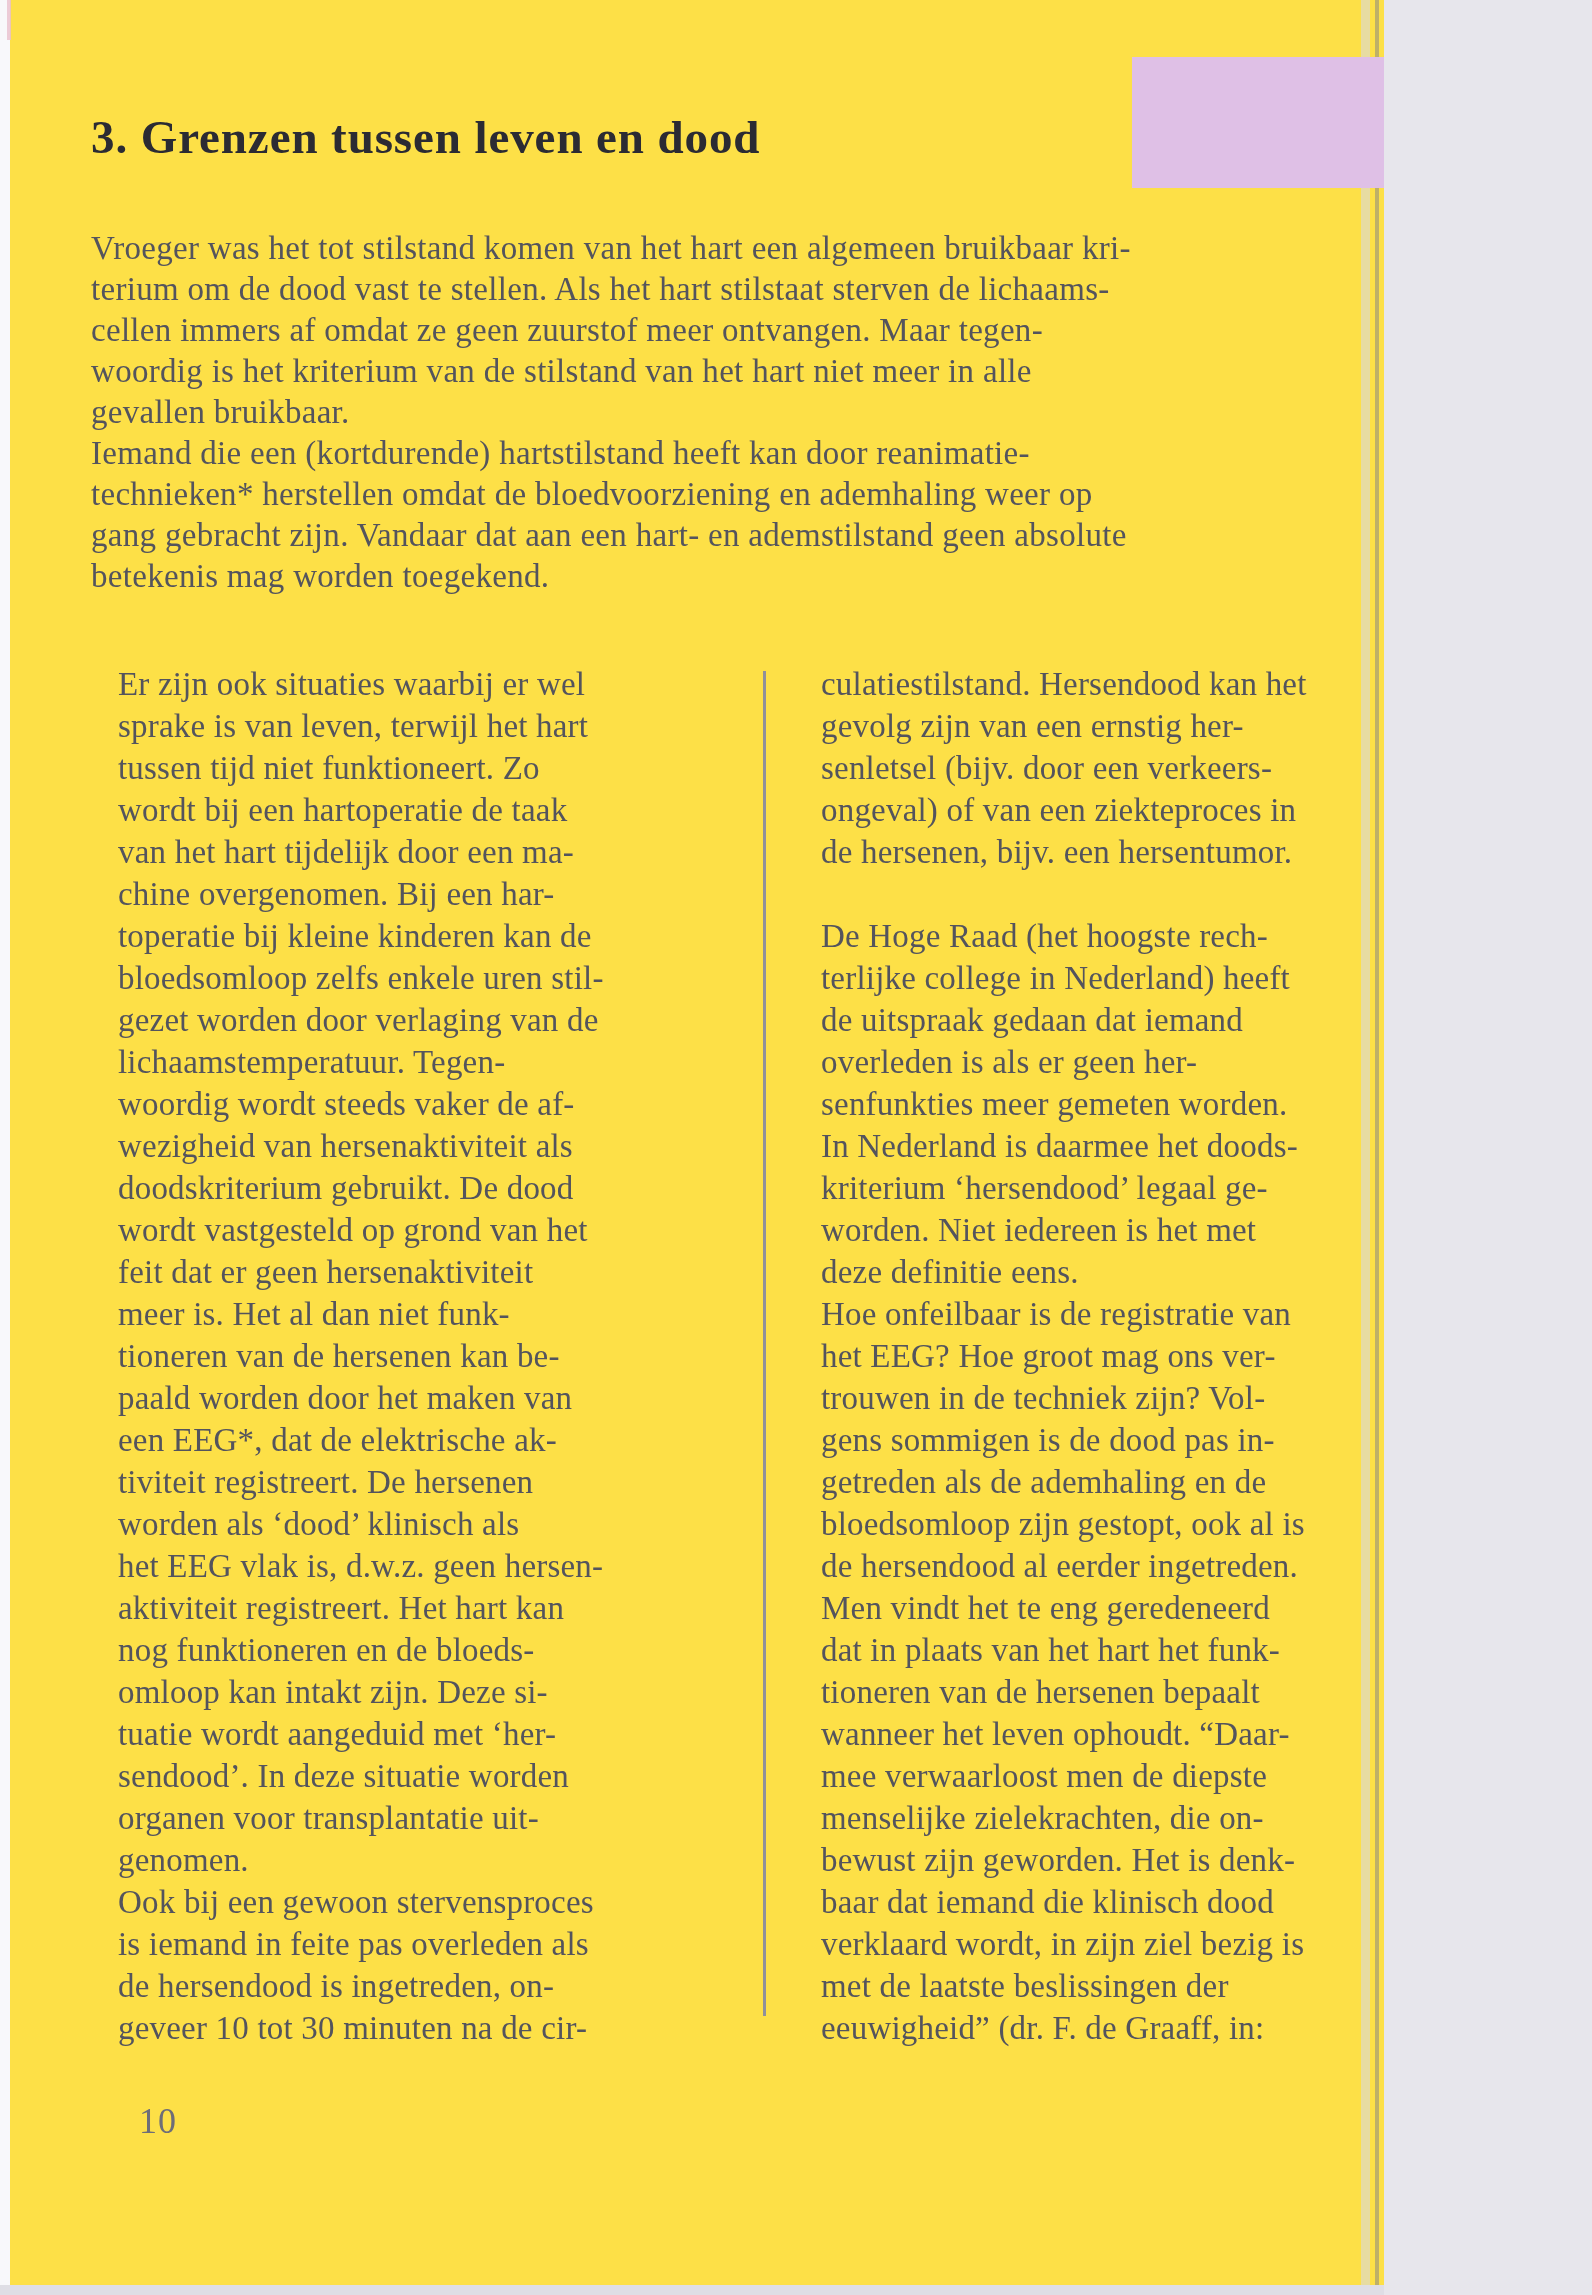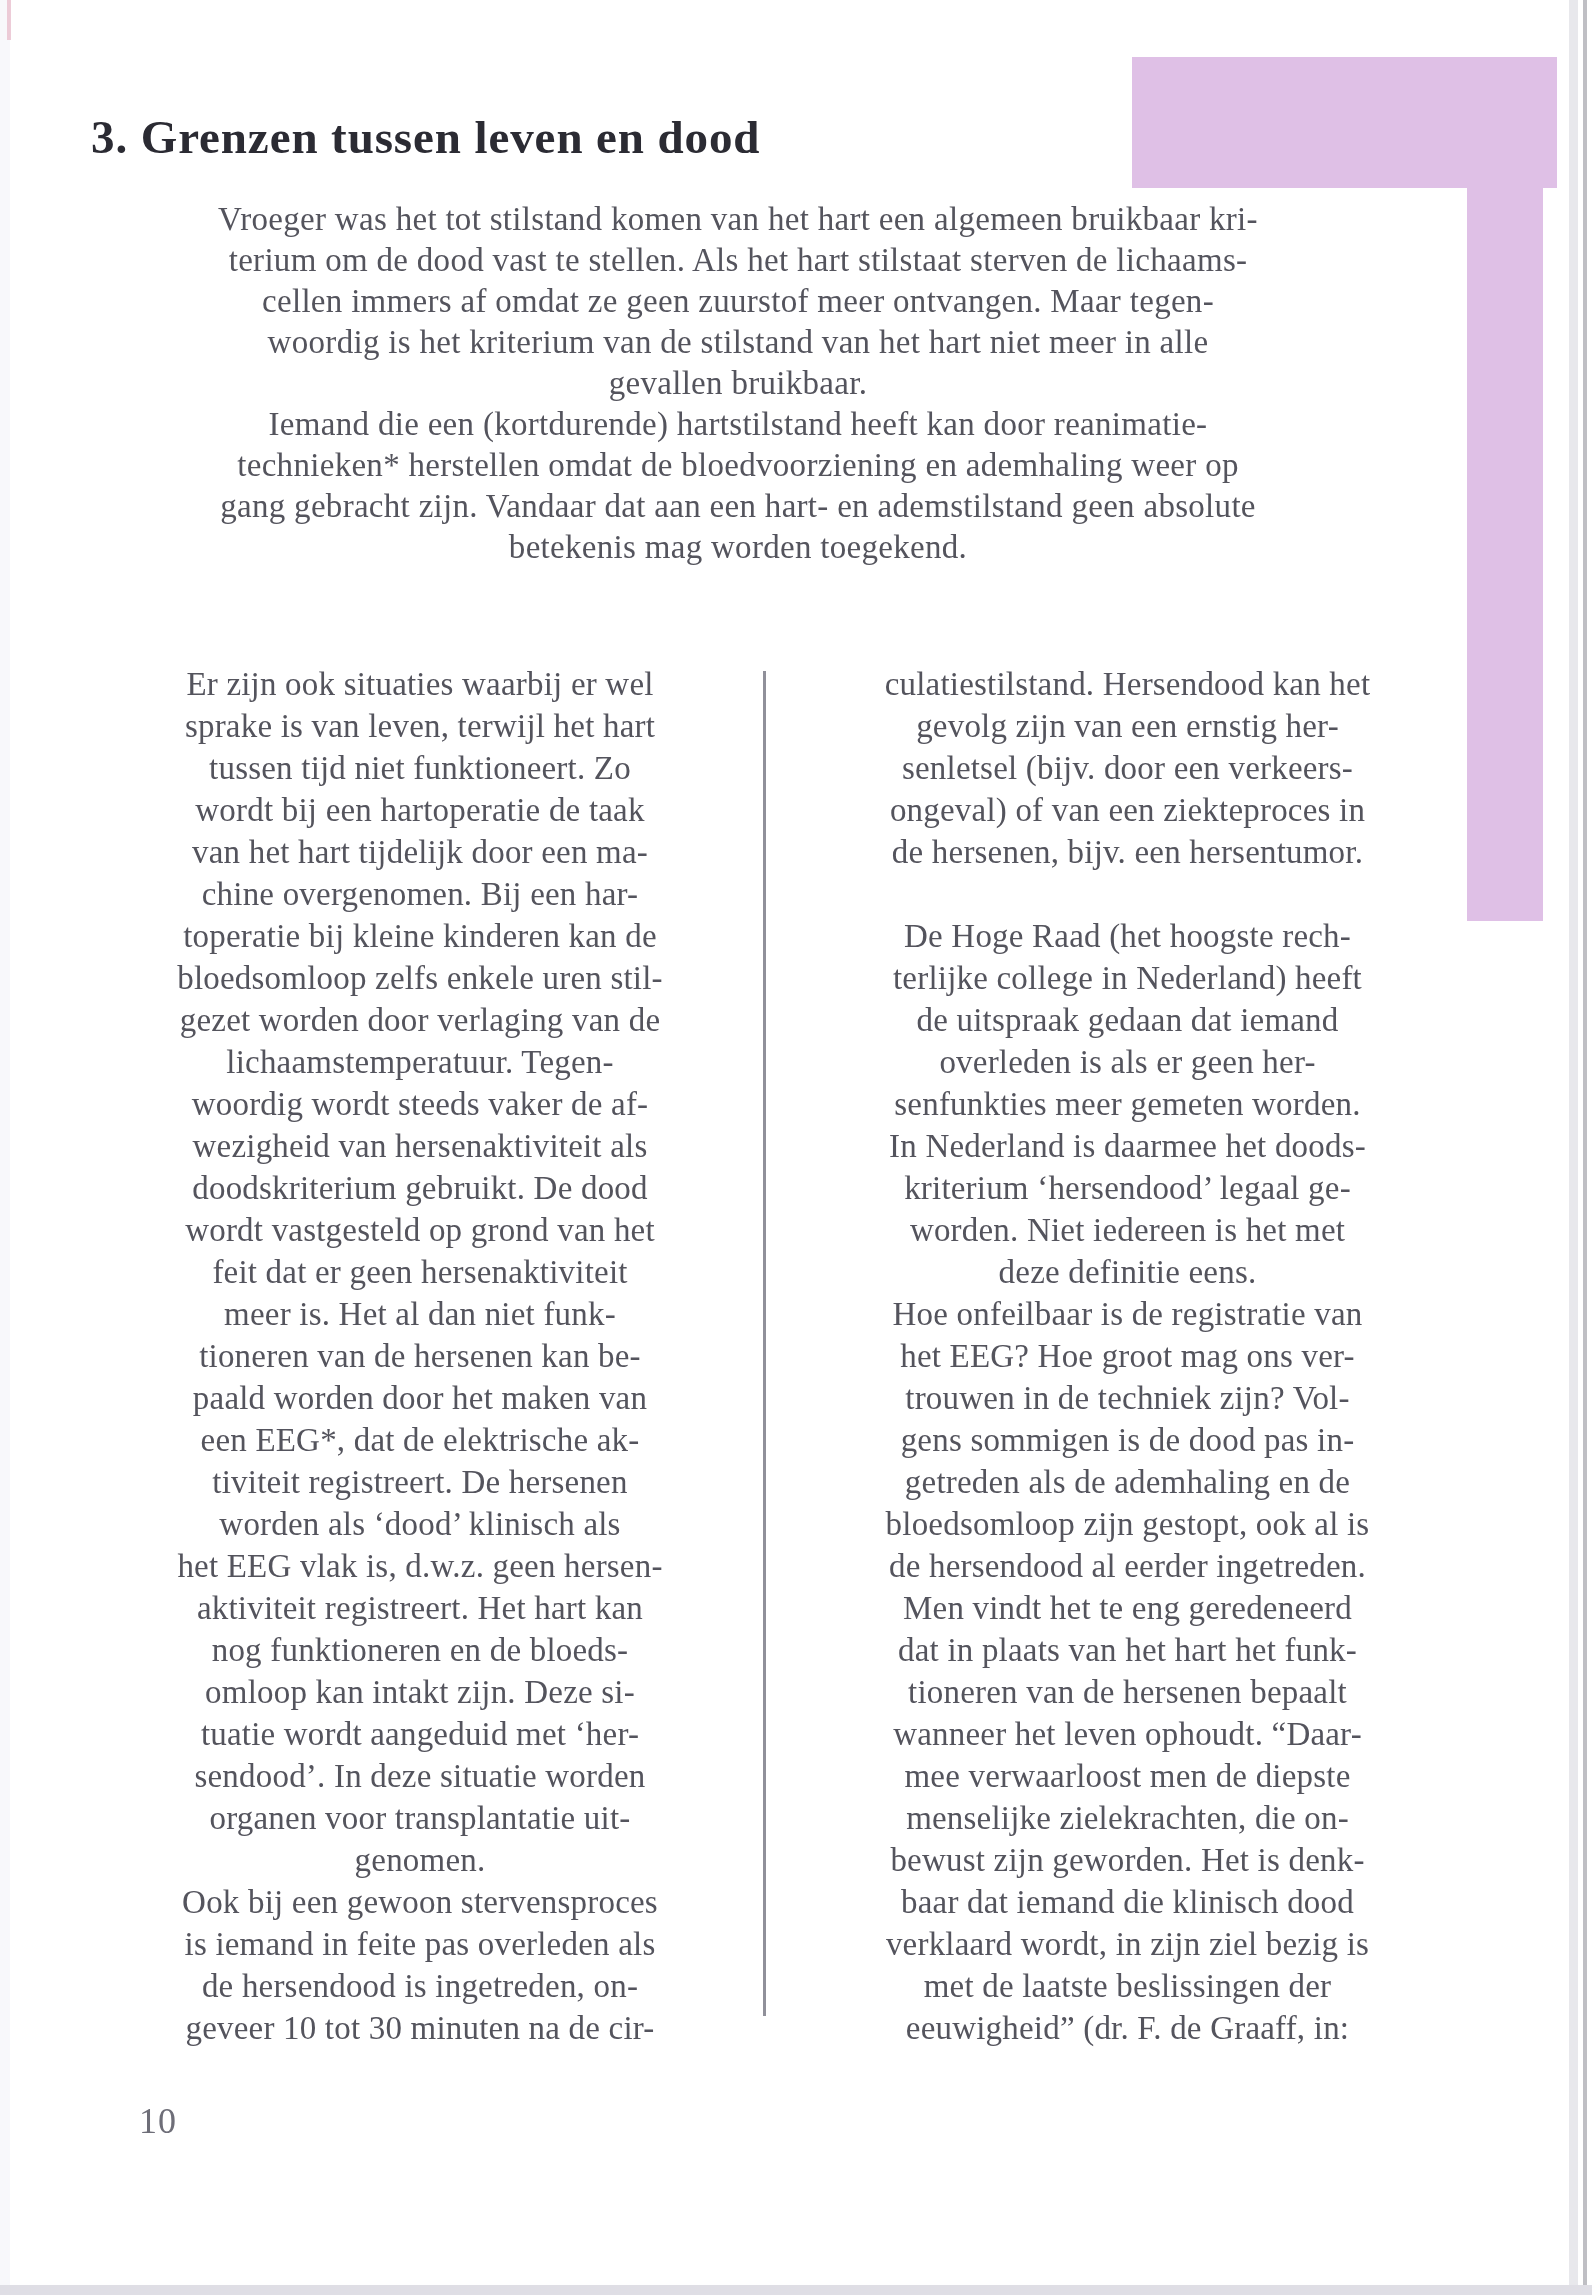--- a/index.html
+++ b/index.html
@@ -1,39 +1,38 @@
 <!DOCTYPE html>
 <html style="font-size:14px"><head>
 <meta charset="utf-8">
 <style>
   html,body{margin:0;padding:0;background:#e7e6ec;}
   .page{
-    position:relative;width:1592px;height:2295px;
-    background:#ffffff;overflow:hidden;
+    position:relative;width:1384px;height:2295px;
+    background:#fde047;overflow:hidden;
     font-family:"Liberation Serif", serif;
-    text-align:center;
   }
   
   .left-edge{position:absolute;left:0;top:0;width:10.4px;height:100%;background:#f8f8fb;}
   .corner-mark{position:absolute;left:7px;top:0;width:3.5px;height:40px;background:#e8bfce;opacity:.8;}
   .right-edge{position:absolute;right:5.2px;top:0;width:4.3px;height:100%;background:#80808a;opacity:.5;}
   .right-edge-soft{position:absolute;right:14px;top:0;width:8.6px;height:100%;background:#d9d8df;opacity:.6;}
   .bottom-edge{position:absolute;left:0;bottom:0;width:100%;height:10.4px;background:#dfdee5;}
 
   
   .band{position:absolute;left:1132px;top:57px;width:425px;height:131px;background:#dfc0e6;}
   .strip{position:absolute;left:1467px;top:188px;width:76px;height:733px;background:#dfc0e6;}
 
   .title{
     position:absolute;left:91px;top:79px;
     font-size:47px;font-weight:bold;color:#2b2b33;
     letter-spacing:0.9px;white-space:pre;
   }
 
-  .intro{position:absolute;left:91px;top:199px;width:1294px;color:#54545d;font-size:33px;letter-spacing:0.3px;}
+  .intro{position:absolute;left:91px;top:228px;width:1294px;color:#54545d;font-size:33px;letter-spacing:0.3px;}
   .intro .tline{line-height:41px;height:41px;white-space:pre;}
 
   .col{position:absolute;top:663px;color:#54545d;font-size:33px;letter-spacing:0.2px;}
   .col .tline{line-height:42px;height:42px;white-space:pre;}
   .col-left{left:118px;width:604px;}
   .col-right{left:821px;width:613px;}
   .para-gap{height:42px;}
 
   .divider{position:absolute;left:763px;top:671px;width:2.6px;height:1345px;background:#90909a;}
 

